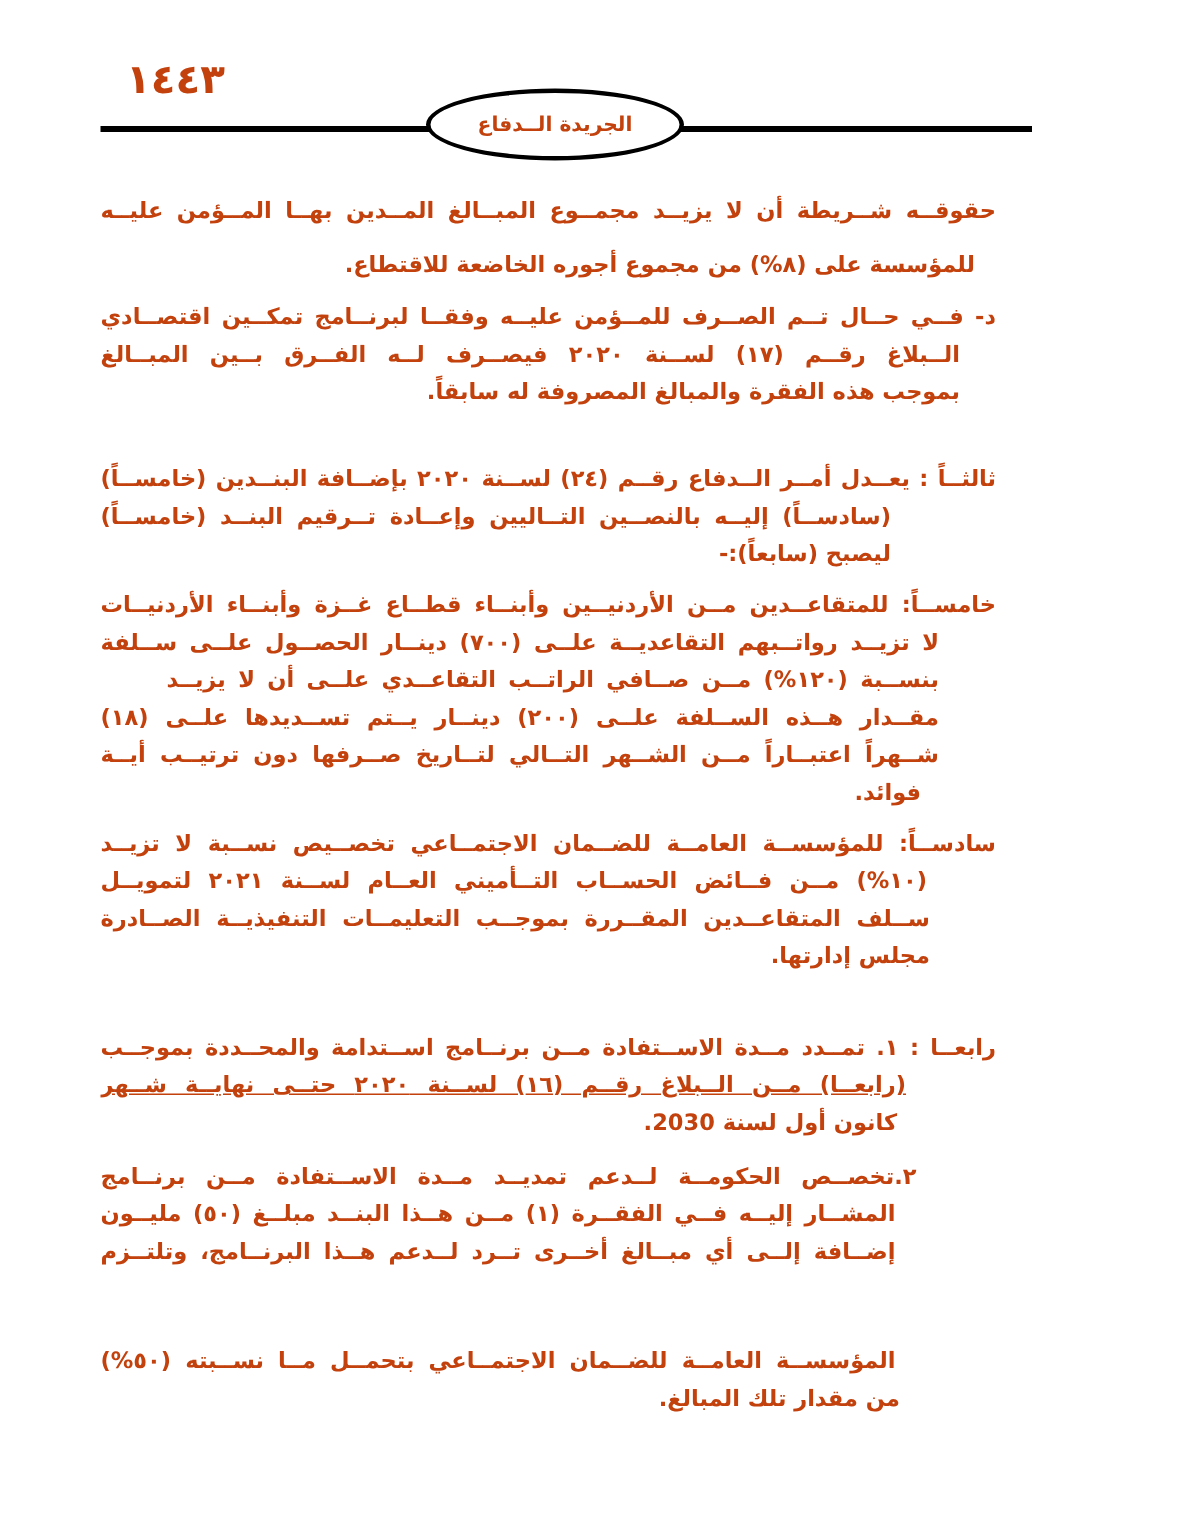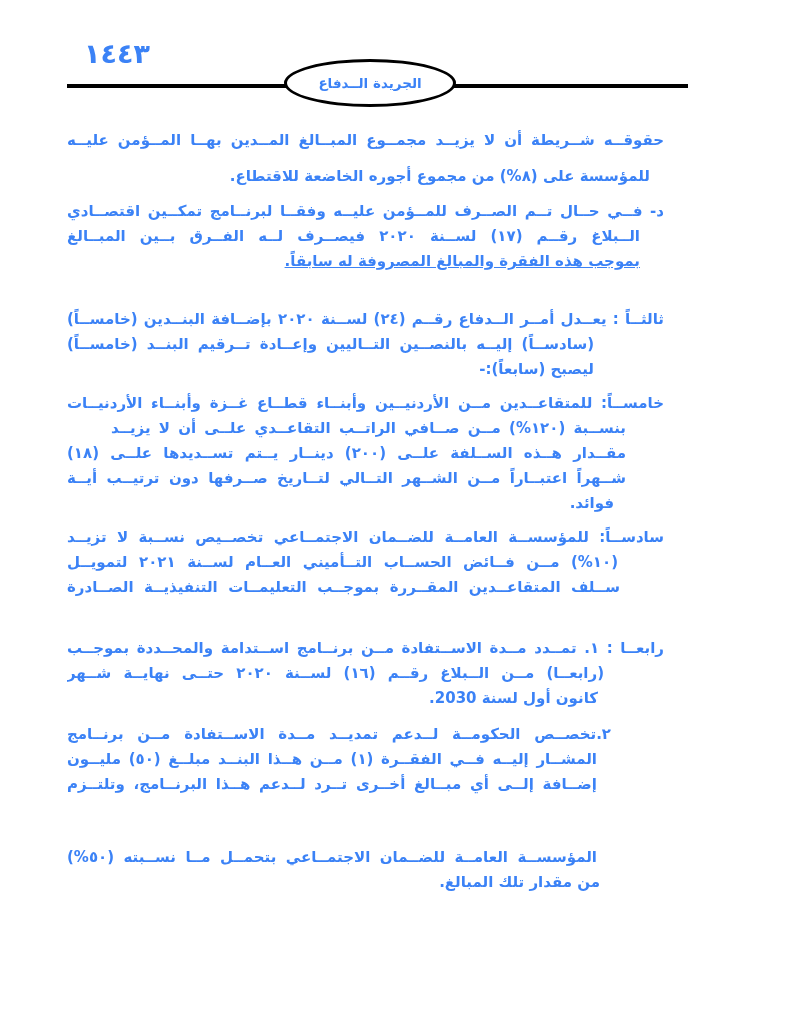--- a/index.html
+++ b/index.html
@@ -7,21 +7,21 @@
     padding: 0;
     background: #ffffff;
   }
   .page {
     position: relative;
     width: 791px;
     height: 1024px;
     background: #ffffff;
     overflow: hidden;
     font-family: "DejaVu Sans", sans-serif;
-    color: #3b82f6;
+    color: #c2410c;
   }
   .page-number {
     position: absolute;
     top: 38px;
     left: 84px;
     font-size: 27px;
     font-weight: bold;
     letter-spacing: 8px;
     direction: rtl;
     white-space: nowrap;
@@ -87,42 +87,44 @@
     <span>الجريدة الــدفاع</span>
   </div>
   <div class="content" id="content">
       <div class="block" style="margin-top: 0px;">
         <div class="line" style="padding-right: 0px;">حقوقــه شــريطة أن لا يزيــد مجمــوع المبــالغ المــدين بهــا المــؤمن عليــه</div>
         <div class="line last" style="padding-right: 14px; margin-top: 11px;">للمؤسسة على (٨%) من مجموع أجوره الخاضعة للاقتطاع.</div>
       </div>
       <div class="block" style="margin-top: 10px;">
         <div class="line" style="padding-right: 0px;">د- فــي حــال تــم الصــرف للمــؤمن عليــه وفقــا لبرنــامج تمكــين اقتصــادي (٢)</div>
         <div class="line" style="padding-right: 24px;">الــبلاغ رقــم (١٧) لســنة ٢٠٢٠ فيصــرف لــه الفــرق بــين المبــالغ المســتحقة</div>
-        <div class="line last" style="padding-right: 24px; text-decoration: underline;">بموجب هذه الفقرة والمبالغ المصروفة له سابقاً.</div>
+        <div class="line last" style="padding-right: 24px;">بموجب هذه الفقرة والمبالغ المصروفة له سابقاً.</div>
       </div>
       <div class="block" style="margin-top: 33px;">
         <div class="line" style="padding-right: 0px;">ثالثــاً : يعــدل أمــر الــدفاع رقــم (٢٤) لســنة ٢٠٢٠ بإضــافة البنــدين (خامســاً) و</div>
         <div class="line" style="padding-right: 70px;">(سادســاً) إليــه بالنصــين التــاليين وإعــادة تــرقيم البنــد (خامســاً) منــه</div>
         <div class="line last" style="padding-right: 70px;">ليصبح (سابعاً):-</div>
       </div>
       <div class="block" style="margin-top: 9px;">
         <div class="line" style="padding-right: 0px;">خامســاً: للمتقاعــدين مــن الأردنيــين وأبنــاء قطــاع غــزة وأبنــاء الأردنيــات الــذين</div>
+        <div class="line" style="padding-right: 38px;">لا تزيــد رواتــبهم التقاعديــة علــى (٧٠٠) دينــار الحصــول علــى ســلفة</div>
         <div class="line" style="padding-right: 38px; margin-left: 44px;">بنســبة (١٢٠%) مــن صــافي الراتــب التقاعــدي علــى أن لا يزيــد</div>
         <div class="line" style="padding-right: 38px;">مقــدار هــذه الســلفة علــى (٢٠٠) دينــار يــتم تســديدها علــى (١٨)</div>
         <div class="line" style="padding-right: 38px;">شــهراً اعتبــاراً مــن الشــهر التــالي لتــاريخ صــرفها دون ترتيــب أيــة</div>
         <div class="line last" style="padding-right: 50px;">فوائد.</div>
       </div>
       <div class="block" style="margin-top: 9px;">
         <div class="line" style="padding-right: 0px;">سادســاً: للمؤسســة العامــة للضــمان الاجتمــاعي تخصــيص نســبة لا تزيــد علــى</div>
         <div class="line" style="padding-right: 46px;">(١٠%) مــن فــائض الحســاب التــأميني العــام لســنة ٢٠٢١ لتمويــل</div>
         <div class="line" style="padding-right: 44px;">ســلف المتقاعــدين المقــررة بموجــب التعليمــات التنفيذيــة الصــادرة عــن</div>
+        <div class="line last" style="padding-right: 44px;">مجلس إدارتها.</div>
       </div>
       <div class="block" style="margin-top: 36px;">
         <div class="line" style="padding-right: 0px;">رابعــا : ١. تمــدد مــدة الاســتفادة مــن برنــامج اســتدامة والمحــددة بموجــب البنــد</div>
-        <div class="line" style="padding-right: 60px;">(رابعــا) مــن الــبلاغ رقــم (١٦) لســنة ٢٠٢٠ حتــى نهايــة شــهر</div>
+        <div class="line" style="padding-right: 60px; text-decoration: underline;">(رابعــا) مــن الــبلاغ رقــم (١٦) لســنة ٢٠٢٠ حتــى نهايــة شــهر</div>
         <div class="line last" style="padding-right: 66px;">كانون أول لسنة 2030.</div>
       </div>
       <div class="block" style="margin-top: 11px;">
         <div class="line" style="padding-right: 53px;">٢.تخصــص الحكومــة لــدعم تمديــد مــدة الاســتفادة مــن برنــامج اســتدامة</div>
         <div class="line" style="padding-right: 67px;">المشــار إليــه فــي الفقــرة (١) مــن هــذا البنــد مبلــغ (٥٠) مليــون دينــار</div>
         <div class="line" style="padding-right: 67px;">إضــافة إلــى أي مبــالغ أخــرى تــرد لــدعم هــذا البرنــامج، وتلتــزم</div>
         <div class="line" style="padding-right: 67px; margin-top: 48px;">المؤسســة العامــة للضــمان الاجتمــاعي بتحمــل مــا نســبته (٥٠%)</div>
         <div class="line last" style="padding-right: 64px;">من مقدار تلك المبالغ.</div>
       </div>
     </div>

